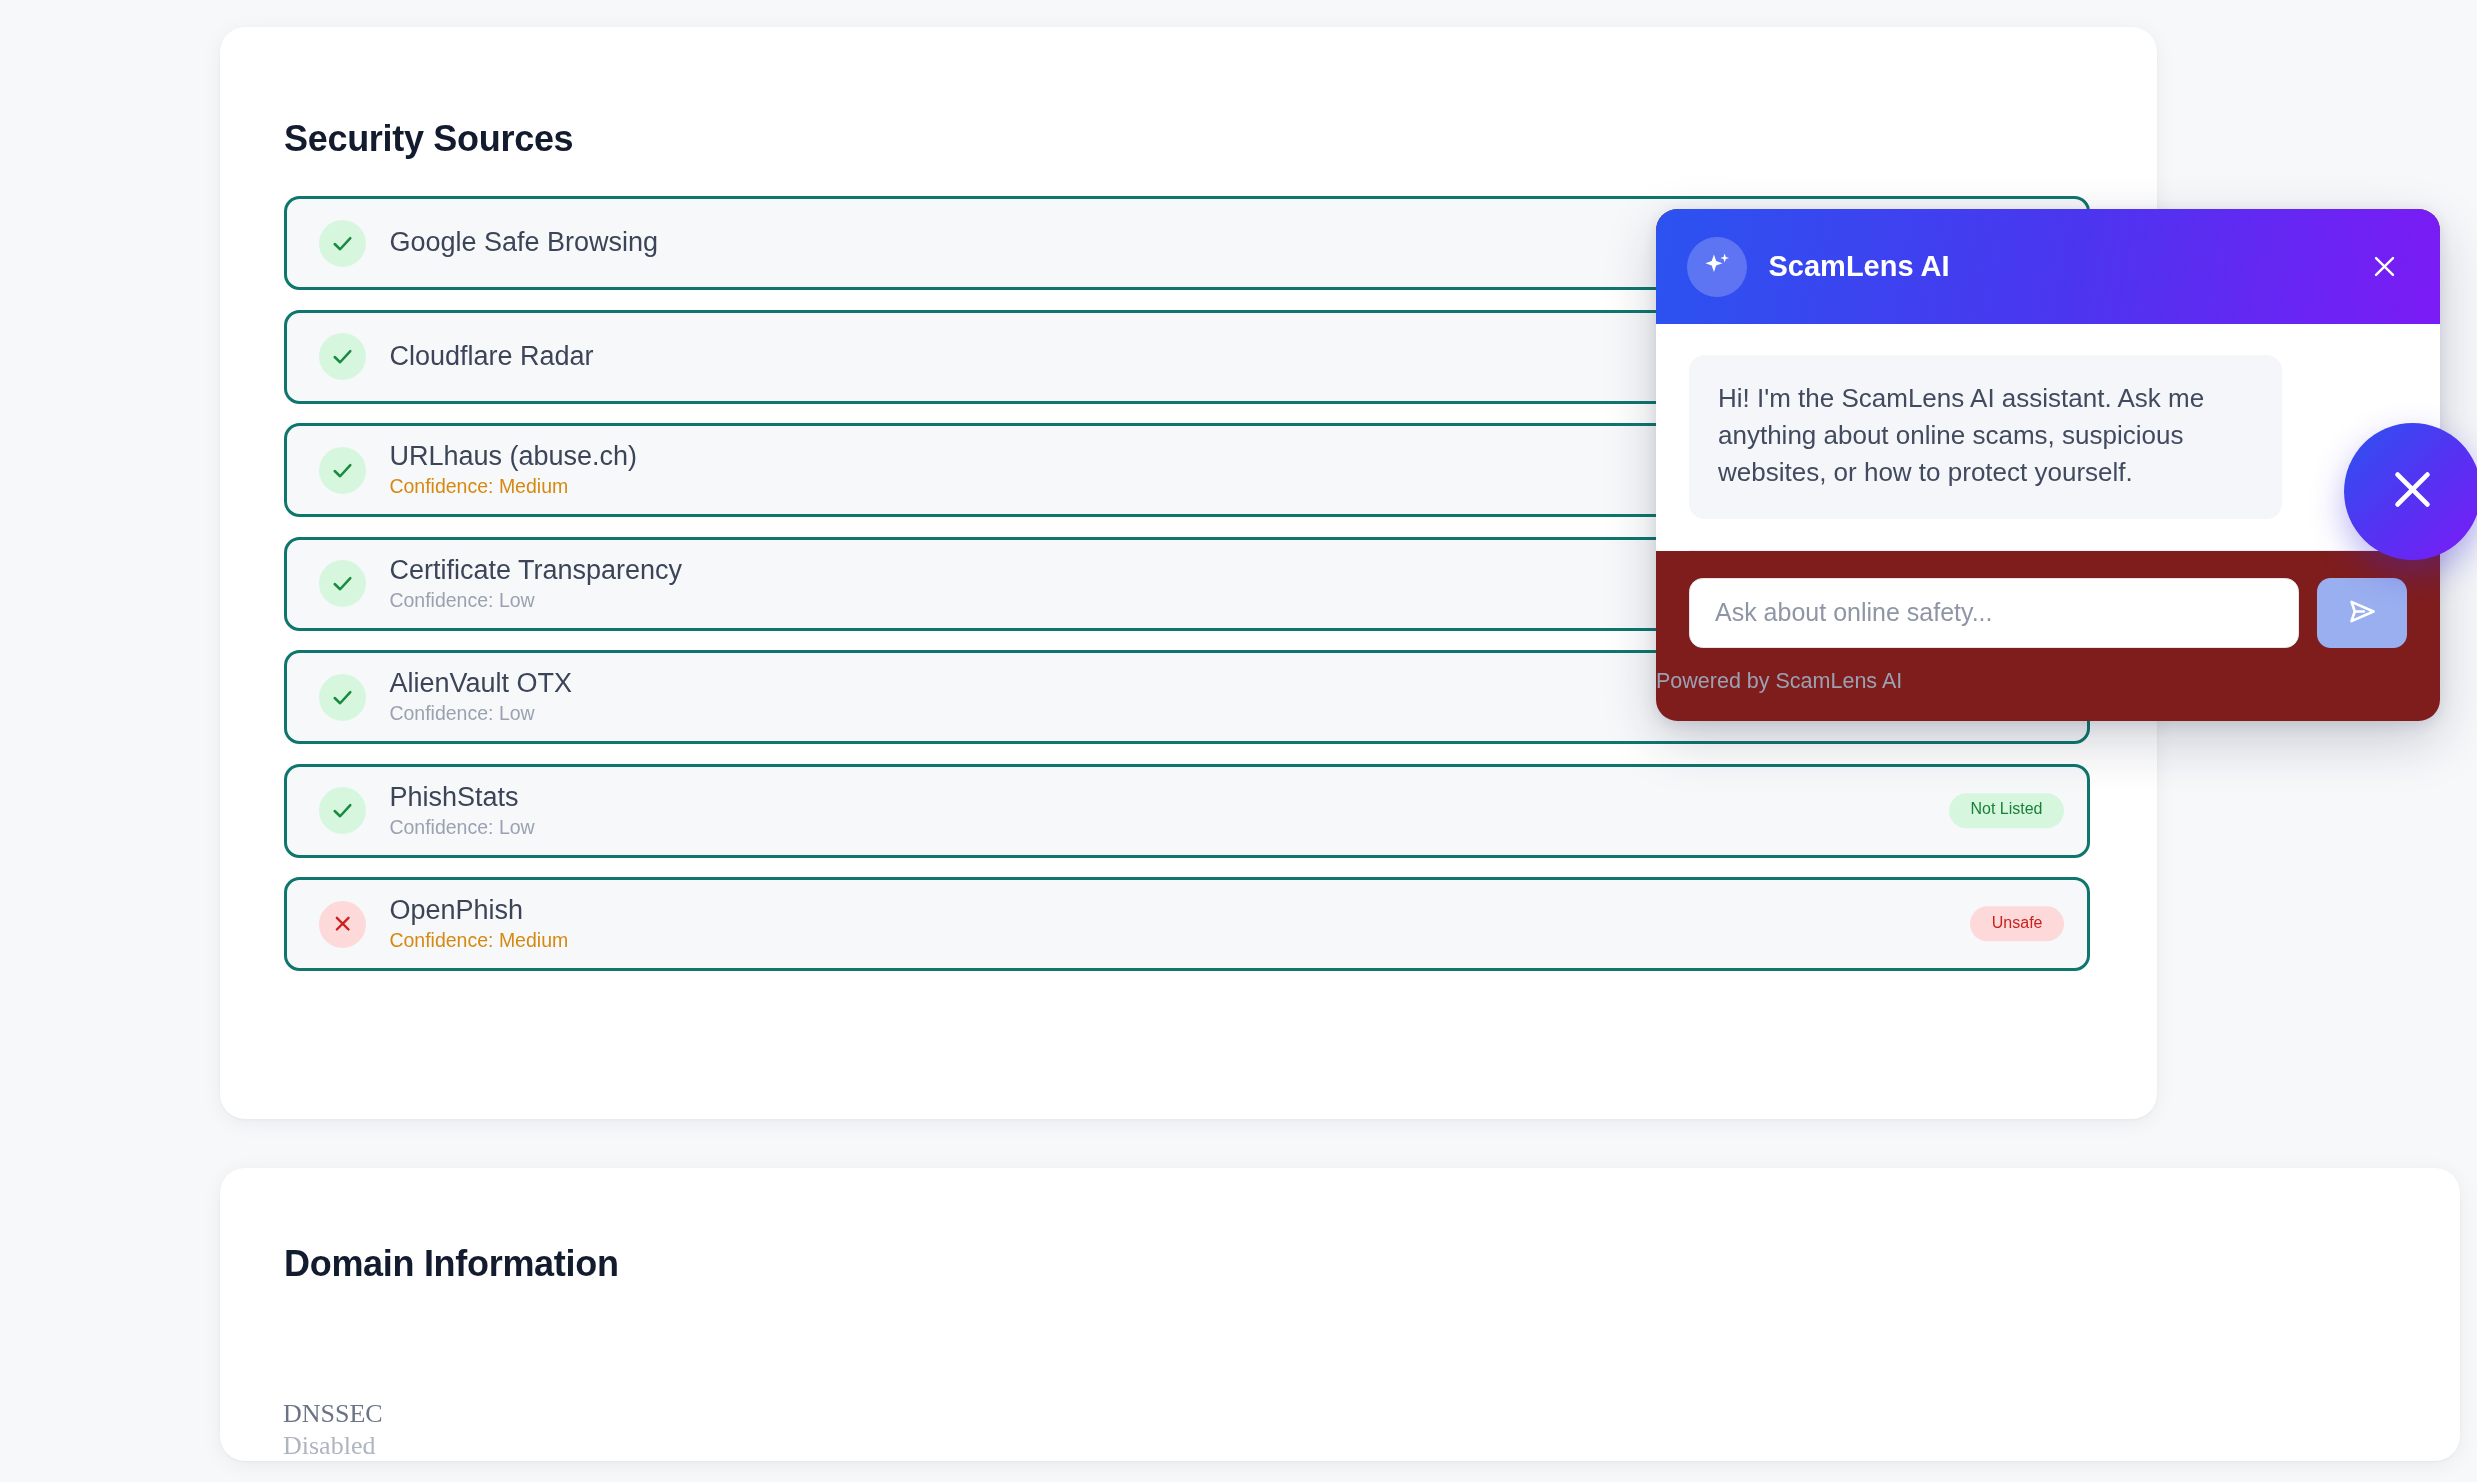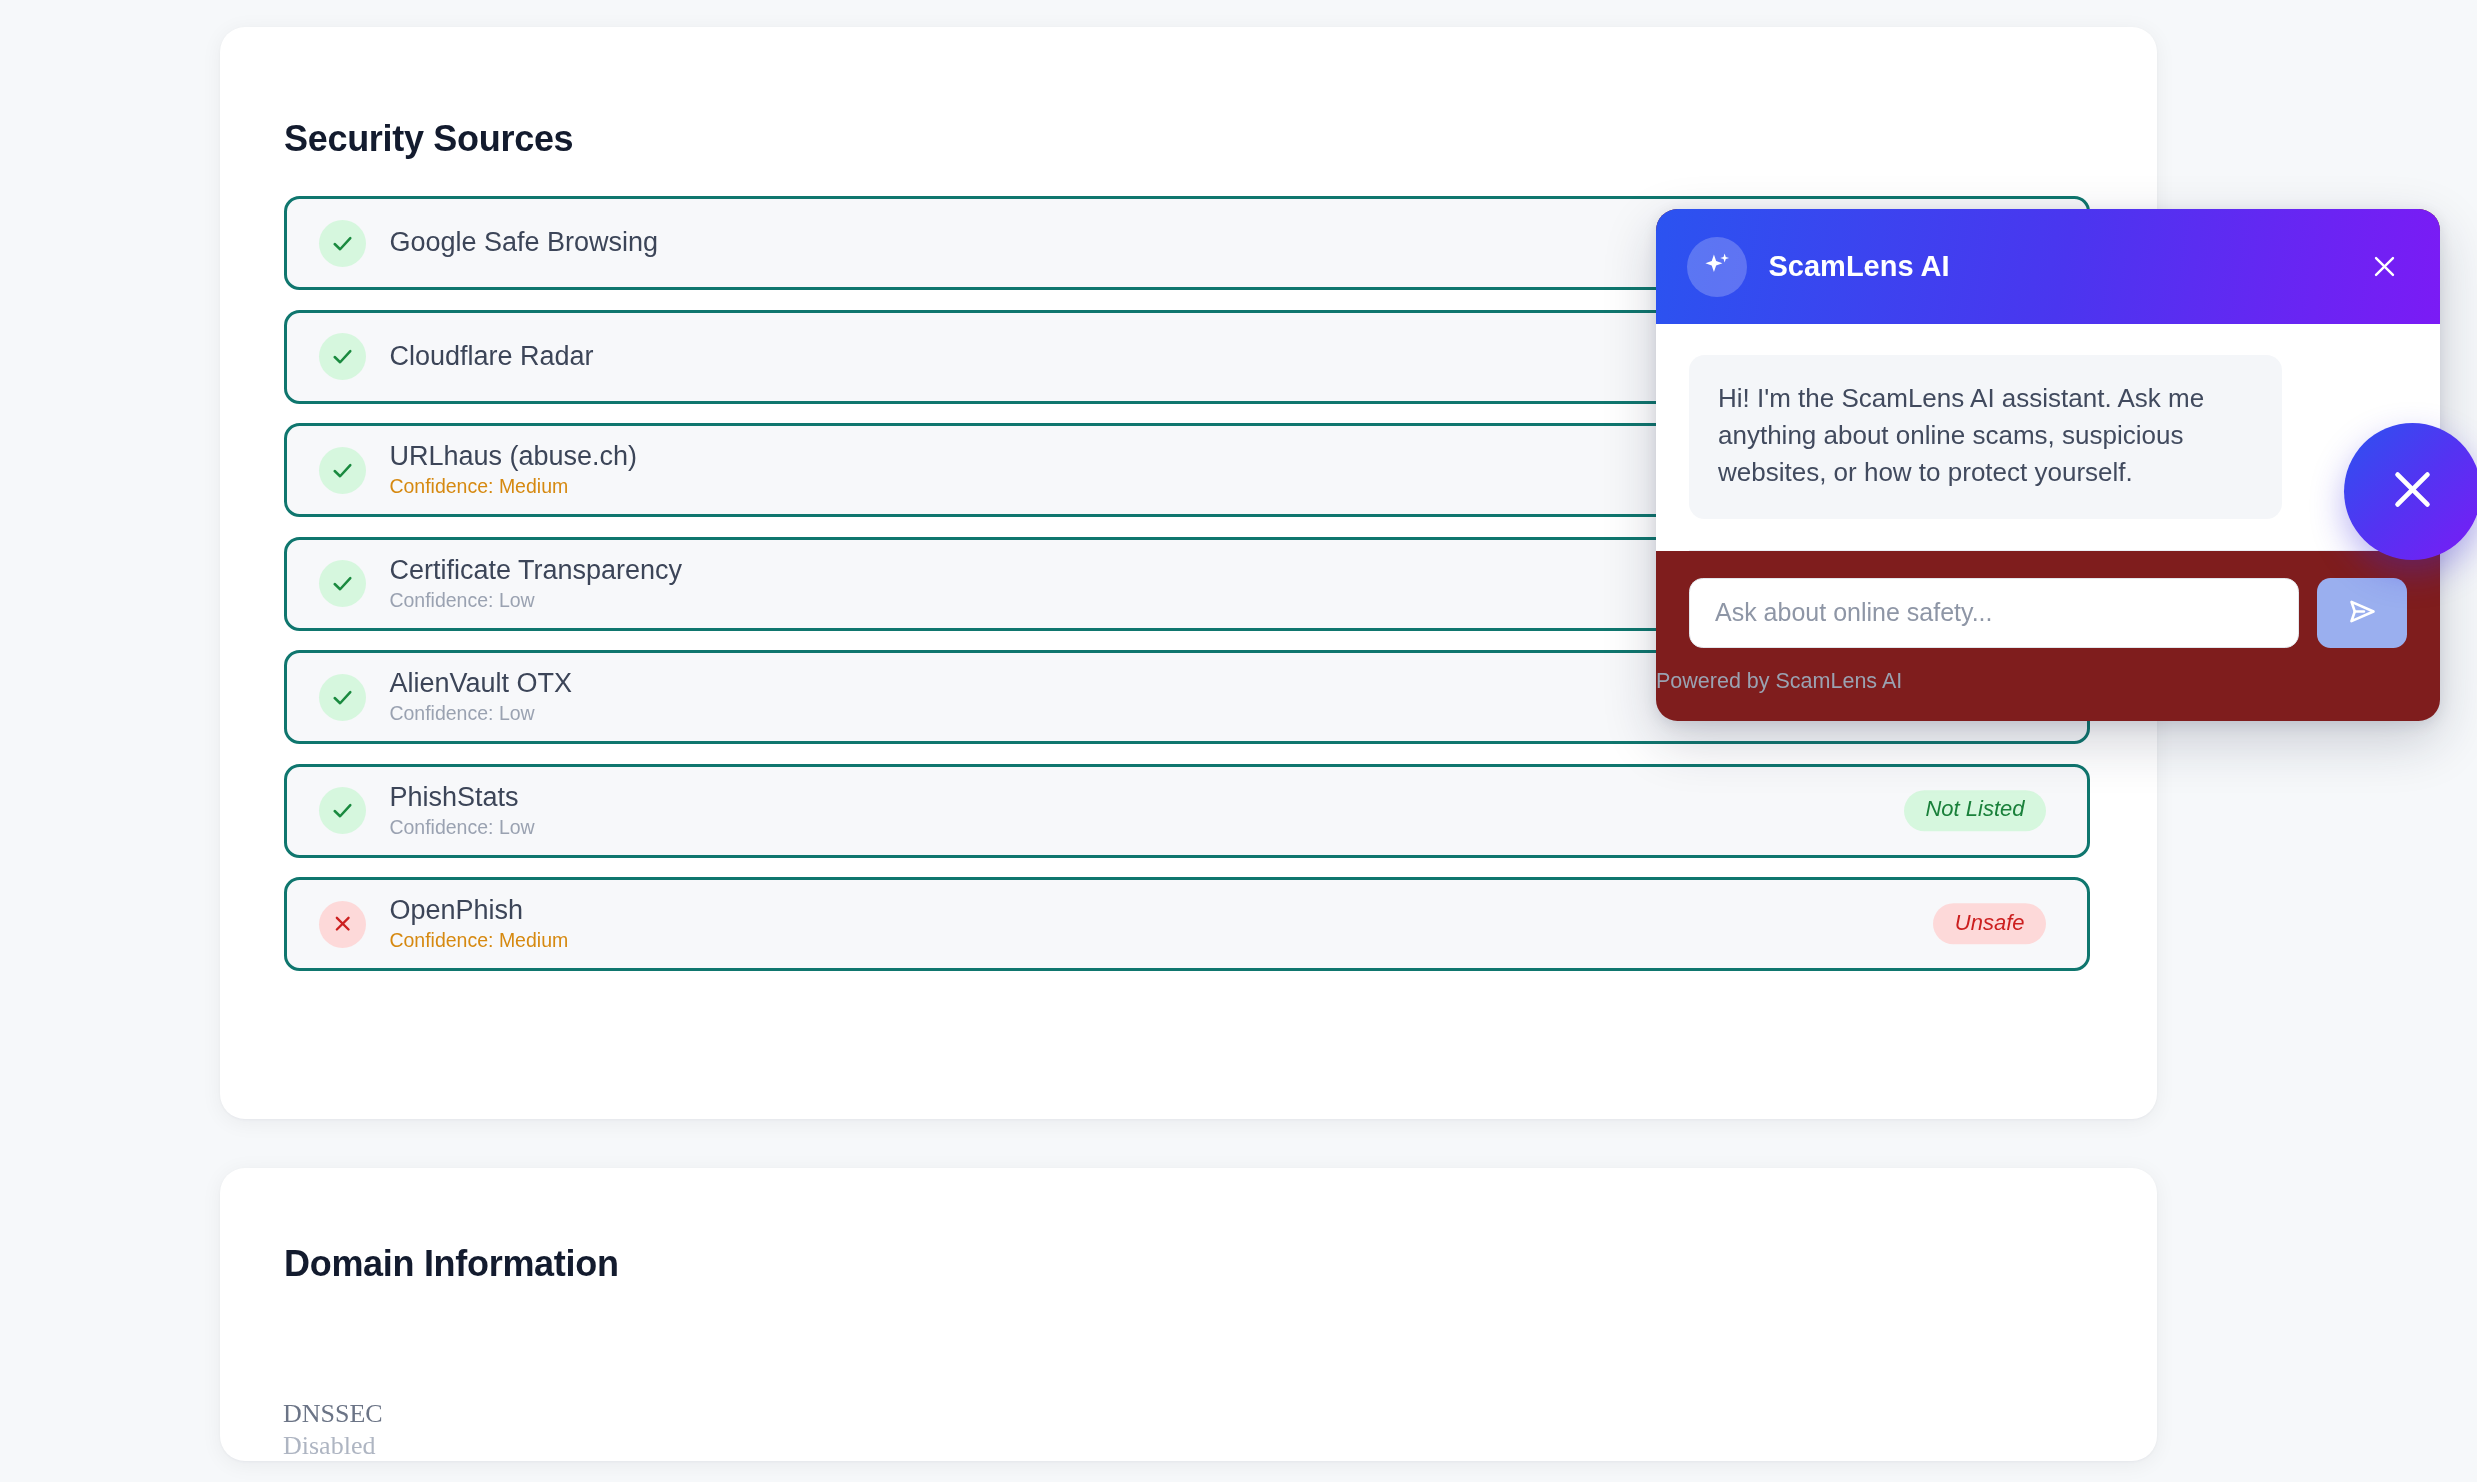--- a/index.html
+++ b/index.html
@@ -26,21 +26,21 @@
   }
   #security-card {
     left: 220px;
     top: 27px;
     width: 1937px;
     height: 1092px;
   }
   #domain-card {
     left: 220px;
     top: 1168px;
-    width: 1937px;
+    width: 2240px;
     height: 293px;
   }
 
   .card-title {
     font-size: 36px;
     font-weight: bold;
     color: #131b2e;
     letter-spacing: -0.3px;
   }
   #security-card .card-title { position: absolute; left: 64px; top: 91px; }
@@ -88,29 +88,28 @@
   }
   .source-conf {
     font-size: 19.5px;
     line-height: 1.2;
   }
   .conf-medium { color: #d68910; }
   .conf-low    { color: #9aa2b1; }
 
   .badge {
     position: absolute;
-    right: 41px;
+    right: 23px;
     top: 50%;
     transform: translateY(-50%);
     border-radius: 974px;
     padding: 8.8px 21.5px 10.7px;
-    font-size: 22px;
+    font-size: 16px;
     line-height: 1;
     white-space: nowrap;
-    font-style: italic;
   }
   .badge.safe      { background: #d6f7de; color: #19803a; }
   .badge.notlisted { background: #d6f7de; color: #19803a; }
   .badge.unsafe    { background: #fdd9d9; color: #cc1f1f; }
 
   
   .domain-rows { position: absolute; left: 283px; top: 1400px; font-family: Liberation Serif, serif; }
   .dom-label { font-size: 26px; color: #6b7486; line-height: 1.1; }
   .dom-value { font-size: 26px; color: #aeb5c2; line-height: 1.1; margin-top: 3px; }
 

